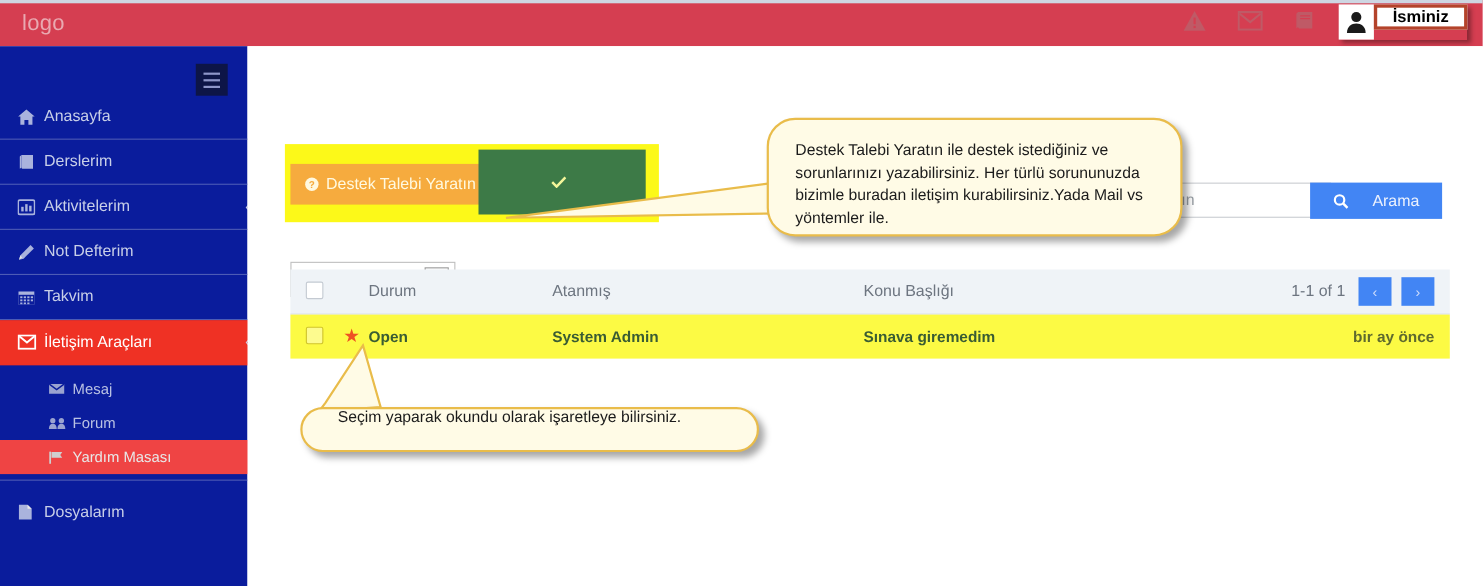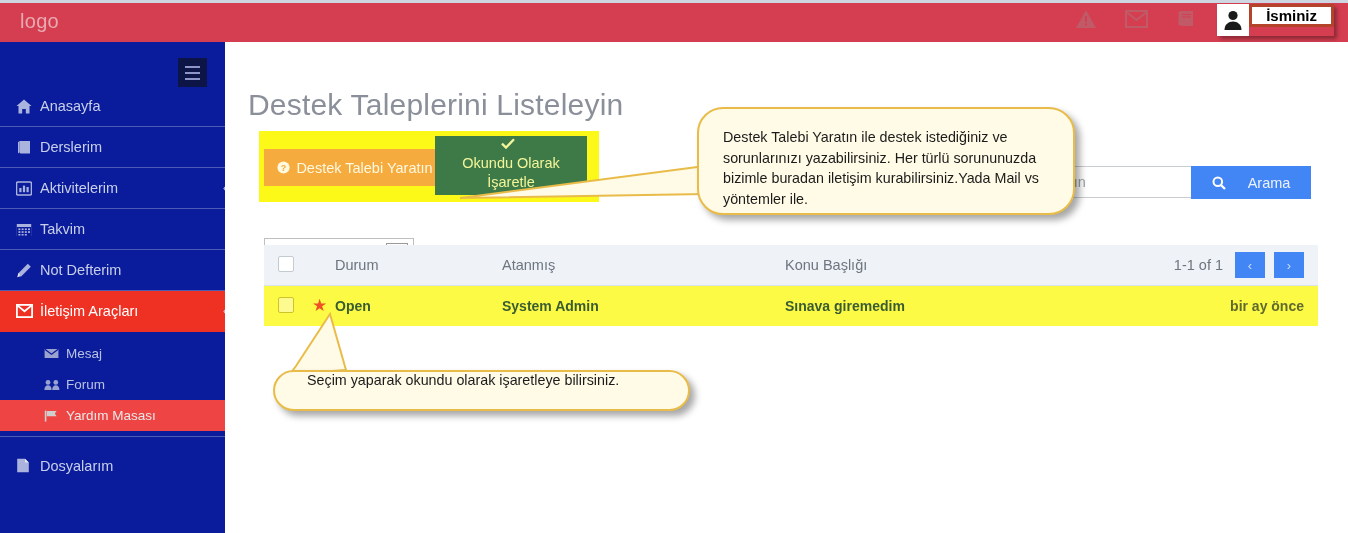--- a/index.html
+++ b/index.html
@@ -336,20 +336,30 @@
         <span class="ni">
           <svg width="16" height="15" viewBox="0 0 16 15">
               <rect x="0.5" y="1" width="15" height="13" rx="1.5" fill="none" stroke="currentColor" stroke-width="1.6"></rect>
               <rect x="3.3" y="7" width="2.2" height="4.2" fill="currentColor"></rect>
               <rect x="6.9" y="4.6" width="2.2" height="6.6" fill="currentColor"></rect>
               <rect x="10.5" y="6" width="2.2" height="5.2" fill="currentColor"></rect>
             </svg>
         </span>
         <span>Aktivitelerim</span>
         <span class="caret">‹</span>
+      </div>
+
+      <div class="nav-item">
+        <span class="ni">
+          <svg width="16" height="15" viewBox="0 0 16 15">
+              <path d="M11.8 0.8 L14.8 3.8 L5.4 13.2 L1.4 14.2 L2.4 10.2 Z" fill="currentColor"></path>
+              <path d="M1.4 14.2 L2.4 10.2 L4.2 12 Z" fill="#e6e6e6"></path>
+            </svg>
+        </span>
+        <span>Not Defterim</span>
       </div>
 
       <div class="nav-item">
         <span class="ni">
           <svg width="16" height="15" viewBox="0 0 16 15">
               <rect x="0.8" y="2" width="14.4" height="12" fill="currentColor"></rect>
               <rect x="0.8" y="5" width="14.4" height="9" fill="#0a1c9c"></rect>
               <g fill="currentColor">
                 <rect x="2.4" y="6.4" width="2" height="1.7"></rect>
                 <rect x="5.6" y="6.4" width="2" height="1.7"></rect>
@@ -359,30 +369,20 @@
                 <rect x="5.6" y="9.2" width="2" height="1.7"></rect>
                 <rect x="8.8" y="9.2" width="2" height="1.7"></rect>
                 <rect x="12" y="9.2" width="2" height="1.7"></rect>
                 <rect x="2.4" y="12" width="2" height="1.5"></rect>
                 <rect x="5.6" y="12" width="2" height="1.5"></rect>
                 <rect x="8.8" y="12" width="2" height="1.5"></rect>
               </g>
             </svg>
         </span>
         <span>Takvim</span>
-      </div>
-
-      <div class="nav-item">
-        <span class="ni">
-          <svg width="16" height="15" viewBox="0 0 16 15">
-              <path d="M11.8 0.8 L14.8 3.8 L5.4 13.2 L1.4 14.2 L2.4 10.2 Z" fill="currentColor"></path>
-              <path d="M1.4 14.2 L2.4 10.2 L4.2 12 Z" fill="#e6e6e6"></path>
-            </svg>
-        </span>
-        <span>Not Defterim</span>
       </div>
 
       <div class="nav-item active">
         <span class="ni">
           <svg width="17" height="14" viewBox="0 0 17 14">
               <rect x="0.9" y="0.9" width="15.2" height="12.2" fill="none" stroke="currentColor" stroke-width="1.8"></rect>
               <path d="M1.6 1.6 L8.5 7.3 L15.4 1.6" fill="none" stroke="currentColor" stroke-width="1.8"></path>
             </svg>
         </span>
         <span>İletişim Araçları</span>
@@ -431,41 +431,39 @@
             </svg>
         </span>
         <span>Dosyalarım</span>
       </div>
 
     </div>
   </div>
 
   <div class="main">
 
-    <h1 class="page-title">Destek Taleplerini Listeleyin</h1>
 
     <div class="hl-yellow-buttons"></div>
 
     <div class="btn btn-create">
       <span style="margin-right:6px;display:inline-flex;">
         <svg width="13" height="13" viewBox="0 0 13 13">
             <circle cx="6.5" cy="6.5" r="6.1" fill="#fff9e0"></circle>
             <text x="6.5" y="9.6" font-size="9" font-family="Liberation Sans, sans-serif" font-weight="bold" fill="#f6ab3e" text-anchor="middle">?</text>
           </svg>
       </span>
       <span>Destek Talebi Yaratın</span>
     </div>
 
     <div class="btn btn-markread">
       <span style="margin-right:6px;display:inline-flex;">
         <svg width="14" height="11" viewBox="0 0 14 11">
             <path d="M1 5.6 L5 9.6 L13 1.2" fill="none" stroke="#f3f59a" stroke-width="2.3"></path>
           </svg>
       </span>
-      <span>Okundu Olarak İşaretle</span>
     </div>
 
     <div class="category-select">
       <span>Kategori Seçin</span>
       <span class="sel-arrow">▼</span>
     </div>
 
     <input class="search-input" value="" placeholder="Arayın" style="">
 
     <div class="btn btn-search">

